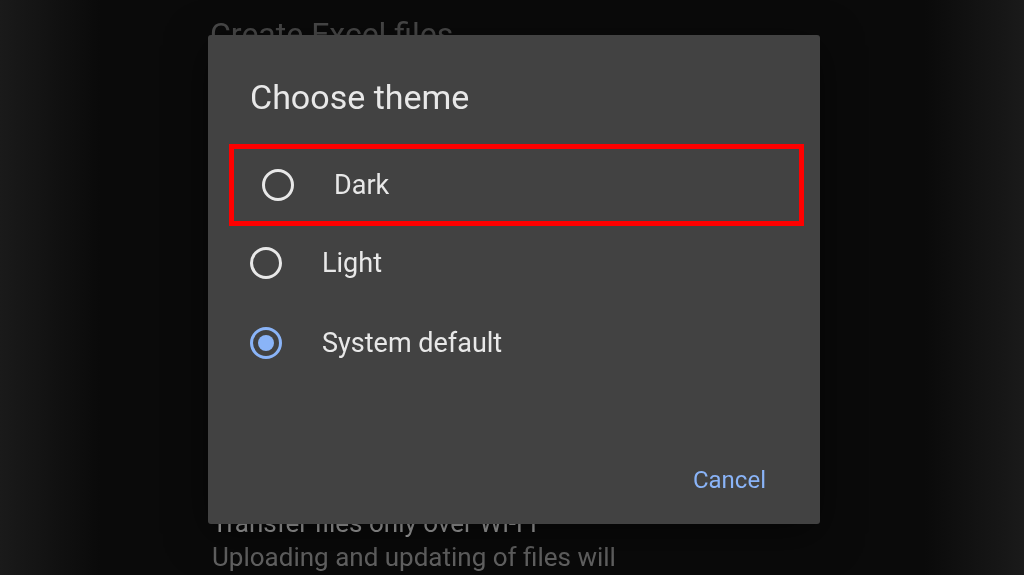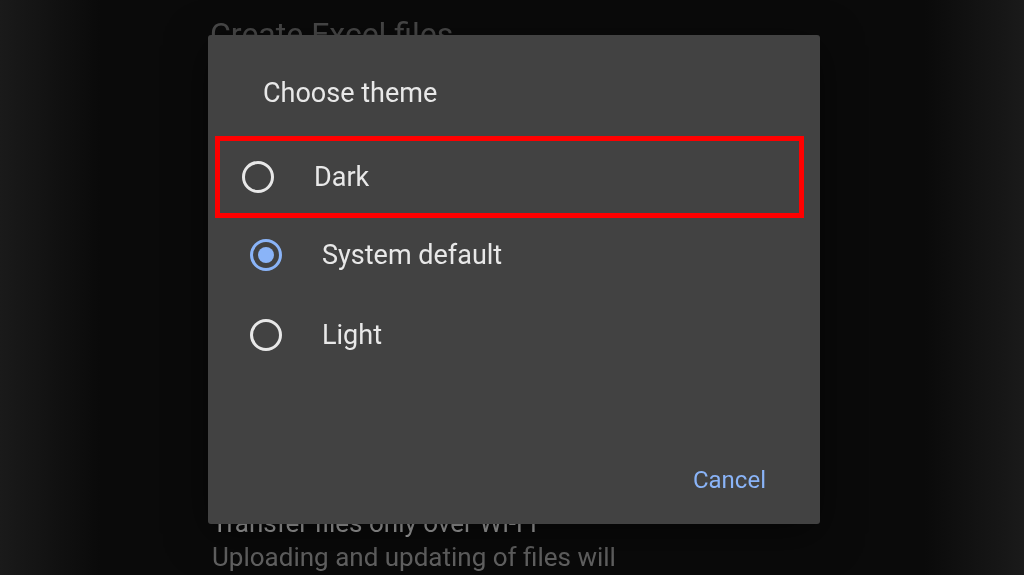--- a/index.html
+++ b/index.html
@@ -76,43 +76,42 @@
       width: 612px;
       height: 489px;
       background: #424242;
       border-radius: 3px;
       box-shadow: 0 10px 40px rgba(0,0,0,0.5);
       padding: 30px 0 0 0;
     }
     
     .dialog-title {
       color: #e8e8e8;
-      font-size: 27px;
+      font-size: 34px;
       font-weight: 400;
       padding: 12px 42px 30px 42px;
-      margin-left: 13px;
     }
     
     .radio-list {
       display: flex;
       flex-direction: column;
     }
     
     .radio-item {
       display: flex;
       align-items: center;
       padding: 24px 42px;
       cursor: pointer;
       position: relative;
     }
     
     .radio-item.highlighted {
       border: 5px solid #ff0000;
-      margin: -3px 16px -3px 7px;
-      padding: 20px 22px;
+      margin: -3px 16px -3px 21px;
+      padding: 20px 28px;
     }
     
     .radio-circle {
       width: 32px;
       height: 32px;
       border-radius: 50%;
       border: 3px solid #e8e8e8;
       margin-right: 40px;
       flex-shrink: 0;
       display: flex;
@@ -172,29 +171,29 @@
   <div class="dialog-title">Choose theme</div>
 
   <div class="radio-list">
 
     <div class="radio-item highlighted">
       <div class="radio-circle"></div>
       <div class="radio-label">Dark</div>
     </div>
 
     <div class="radio-item">
+      <div class="radio-circle"></div>
+      <div class="radio-label">Light</div>
+    </div>
+
+    <div class="radio-item">
       <div class="radio-circle selected">
         <div class="radio-inner"></div>
       </div>
       <div class="radio-label">System default</div>
-    </div>
-
-    <div class="radio-item">
-      <div class="radio-circle"></div>
-      <div class="radio-label">Light</div>
     </div>
 
   </div>
 
   <div class="dialog-actions">
     <button class="cancel-btn">Cancel</button>
   </div>
 </div>
 
 </body></html>

